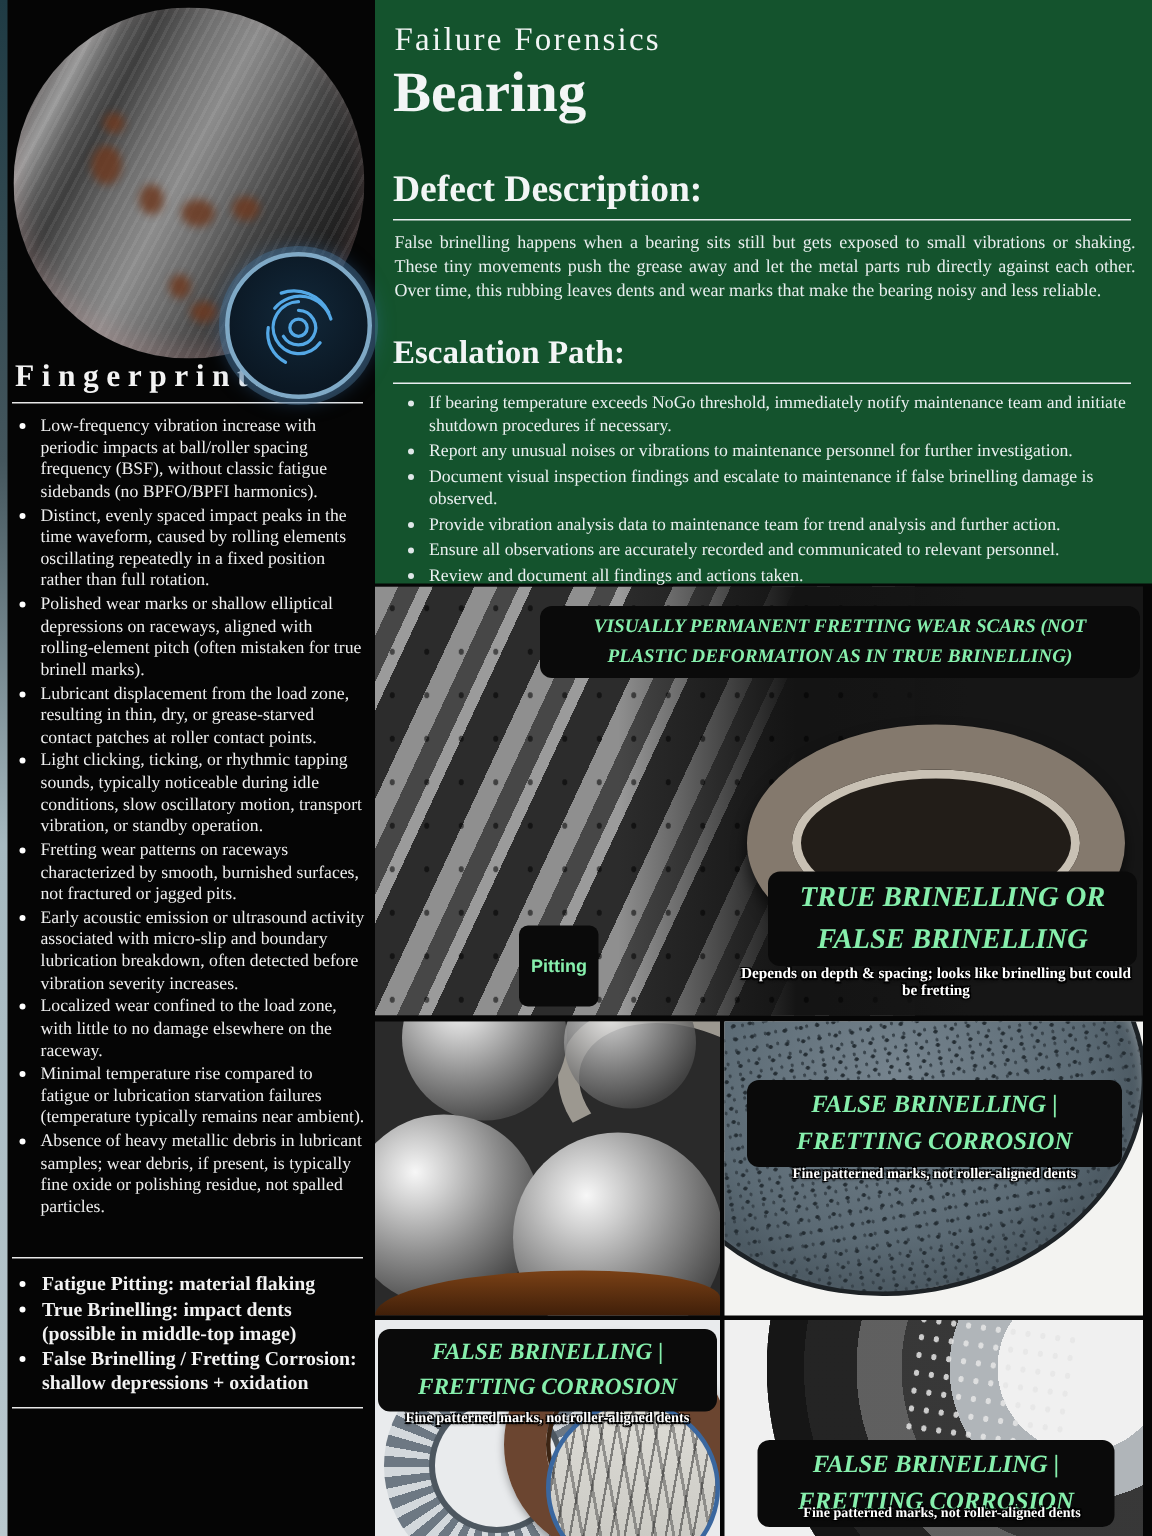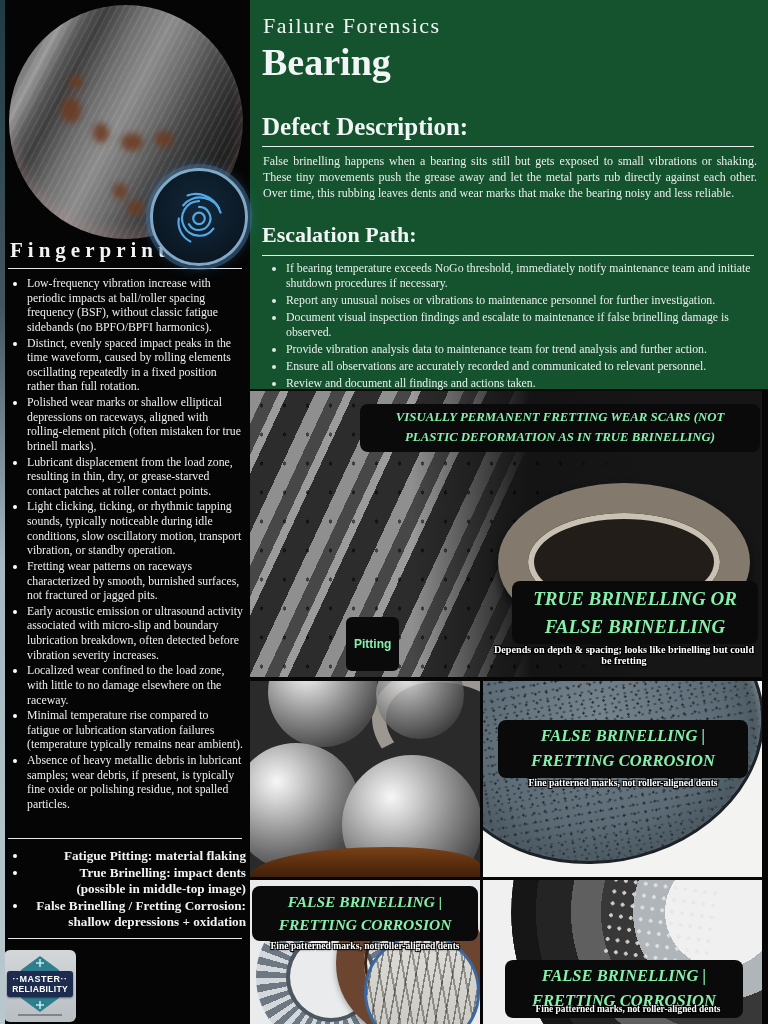--- a/index.html
+++ b/index.html
@@ -42,21 +42,21 @@
   .hr1 { top:268px; } .hr2 { top:838px; } .hr3 { top:938px; }
 
   .symptoms { position:absolute; left:10px; top:276px; width:234px; color:#efefef;
     font-size:11.8px; line-height:1.24; }
   .symptoms ul { padding-left:17px; }
   .symptoms li { margin-bottom:1px; }
   .symptoms li::marker { color:#ffffff; }
 
   .summary { position:absolute; left:10px; top:848px; width:236px; color:#f2f2f2;
     font-size:13.2px; font-weight:bold; line-height:1.25; }
-  .summary ul { padding-left:18px;text-align:right; }
+  .summary ul { padding-left:18px; }
   .summary li::marker { color:#ffffff; }
 
   .logo { position:absolute; left:4px; top:950px; width:72px; height:72px; border-radius:6px;
     background:linear-gradient(#d3d7da,#b9bec3); overflow:hidden; }
   .logo-hex { position:absolute; left:17px; top:6px; width:38px; height:56px; background:#2f7e8e;
     clip-path:polygon(50% 0%, 100% 25%, 100% 75%, 50% 100%, 0% 75%, 0% 25%); }
   .logo-hex::before, .logo-hex::after { content:""; position:absolute; left:50%; width:8px; height:8px;
     transform:translateX(-50%); background:#bfe7ee;
     clip-path:polygon(40% 0,60% 0,60% 40%,100% 40%,100% 60%,60% 60%,60% 100%,40% 100%,40% 60%,0 60%,0 40%,40% 40%); }
   .logo-hex::before { top:3px; } .logo-hex::after { bottom:3px; }
@@ -206,28 +206,20 @@
   <div class="hr-side hr2"></div>
   <div class="summary">
     <ul>
         <li>Fatigue Pitting: material flaking</li>
         <li>True Brinelling: impact dents (possible in middle-top image)</li>
         <li>False Brinelling / Fretting Corrosion: shallow depressions + oxidation</li>
       </ul>
   </div>
   <div class="hr-side hr3"></div>
 
-  <div class="logo">
-    <div class="logo-hex"></div>
-    <div class="logo-banner">
-      <div class="l1">··MASTER··</div>
-      <div class="l2">RELIABILITY</div>
-    </div>
-    <div class="logo-tag"></div>
-  </div>
 </div>
 
 <div class="edge-strip"></div>
 
 <div class="teal">
   <div class="kicker">Failure Forensics</div>
   <div class="title">
     <div>Bearing</div>
   </div>
   <div class="h-defect">Defect Description:</div>

